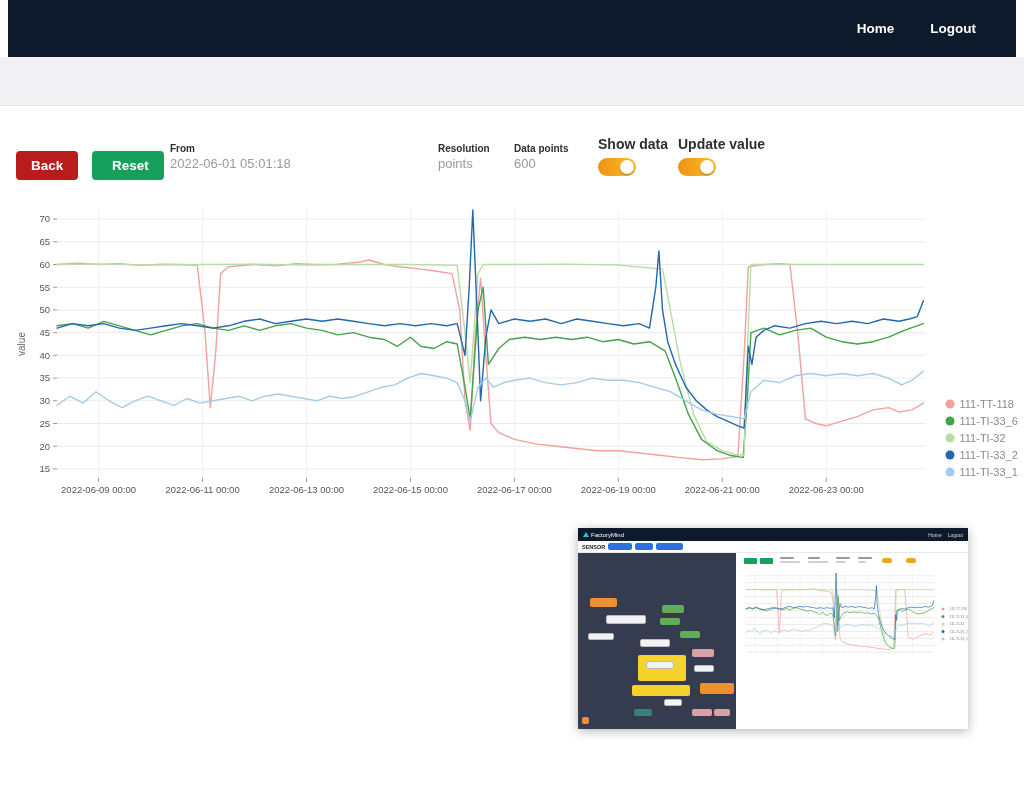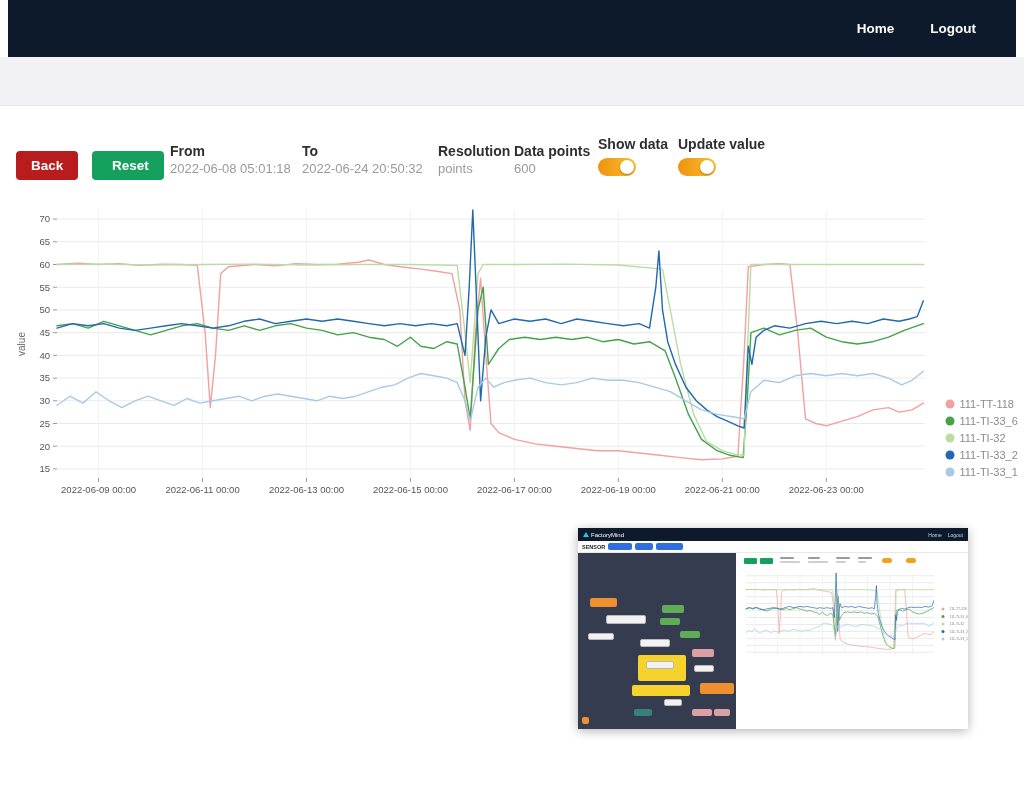--- a/index.html
+++ b/index.html
@@ -13,21 +13,21 @@
 
   .subband{position:absolute;top:57px;left:0;width:100%;height:48px;background:#f2f2f4;border-bottom:1px solid #e7e7ea;}
 
   
   .toolbar{position:absolute;top:130px;left:0;width:100%;height:66px;}
   .btn{position:absolute;top:21px;border:none;border-radius:4px;background:#16a05d;color:#fff;
        font-family:"Liberation Sans",sans-serif;font-size:13.5px;font-weight:600;padding:7px 15px;cursor:pointer;}
   .btn.back{left:16px;background:#b91c1c;}
   .btn.reset{left:92px;padding-left:20px;}
   .field{position:absolute;top:13px;}
-  .flabel{font-size:14px;font-weight:700;color:#2f2f2f;}
+  .flabel{font-size:10px;font-weight:700;color:#2f2f2f;}
   .fvalue{font-size:13px;color:#9a9a9a;margin-top:2px;white-space:nowrap;}
   .toggle{position:absolute;top:6px;}
   .tlabel{font-size:14px;font-weight:700;color:#2f2f2f;margin-bottom:6px;white-space:nowrap;}
   .switch{position:relative;width:38px;height:18px;border-radius:9px;
           background:linear-gradient(90deg,#ef9211,#fbc02d);cursor:pointer;}
   .switch .knob{position:absolute;right:2px;top:2px;width:14px;height:14px;border-radius:50%;
                 background:#fff;box-shadow:0 1px 2px rgba(0,0,0,.35);}
 
   
   .chart-wrap{position:absolute;top:200px;left:14px;width:1008px;height:300px;}
@@ -63,25 +63,21 @@
   </header>
 
   <div class="subband"></div>
 
   <div class="toolbar">
     <button class="btn back">Back</button>
     <button class="btn reset">Reset</button>
 
     <div class="field" style="left:170px">
       <div class="flabel">From</div>
-      <div class="fvalue">2022-06-08 05:01:18</div>
-    </div>
-    <div class="field" style="left:302px">
-      <div class="flabel">To</div>
-      <div class="fvalue">2022-06-24 20:50:32</div>
+      <div class="fvalue">2022-06-01 05:01:18</div>
     </div>
     <div class="field" style="left:438px">
       <div class="flabel">Resolution</div>
       <div class="fvalue">points</div>
     </div>
     <div class="field" style="left:514px">
       <div class="flabel">Data points</div>
       <div class="fvalue">600</div>
     </div>
 

